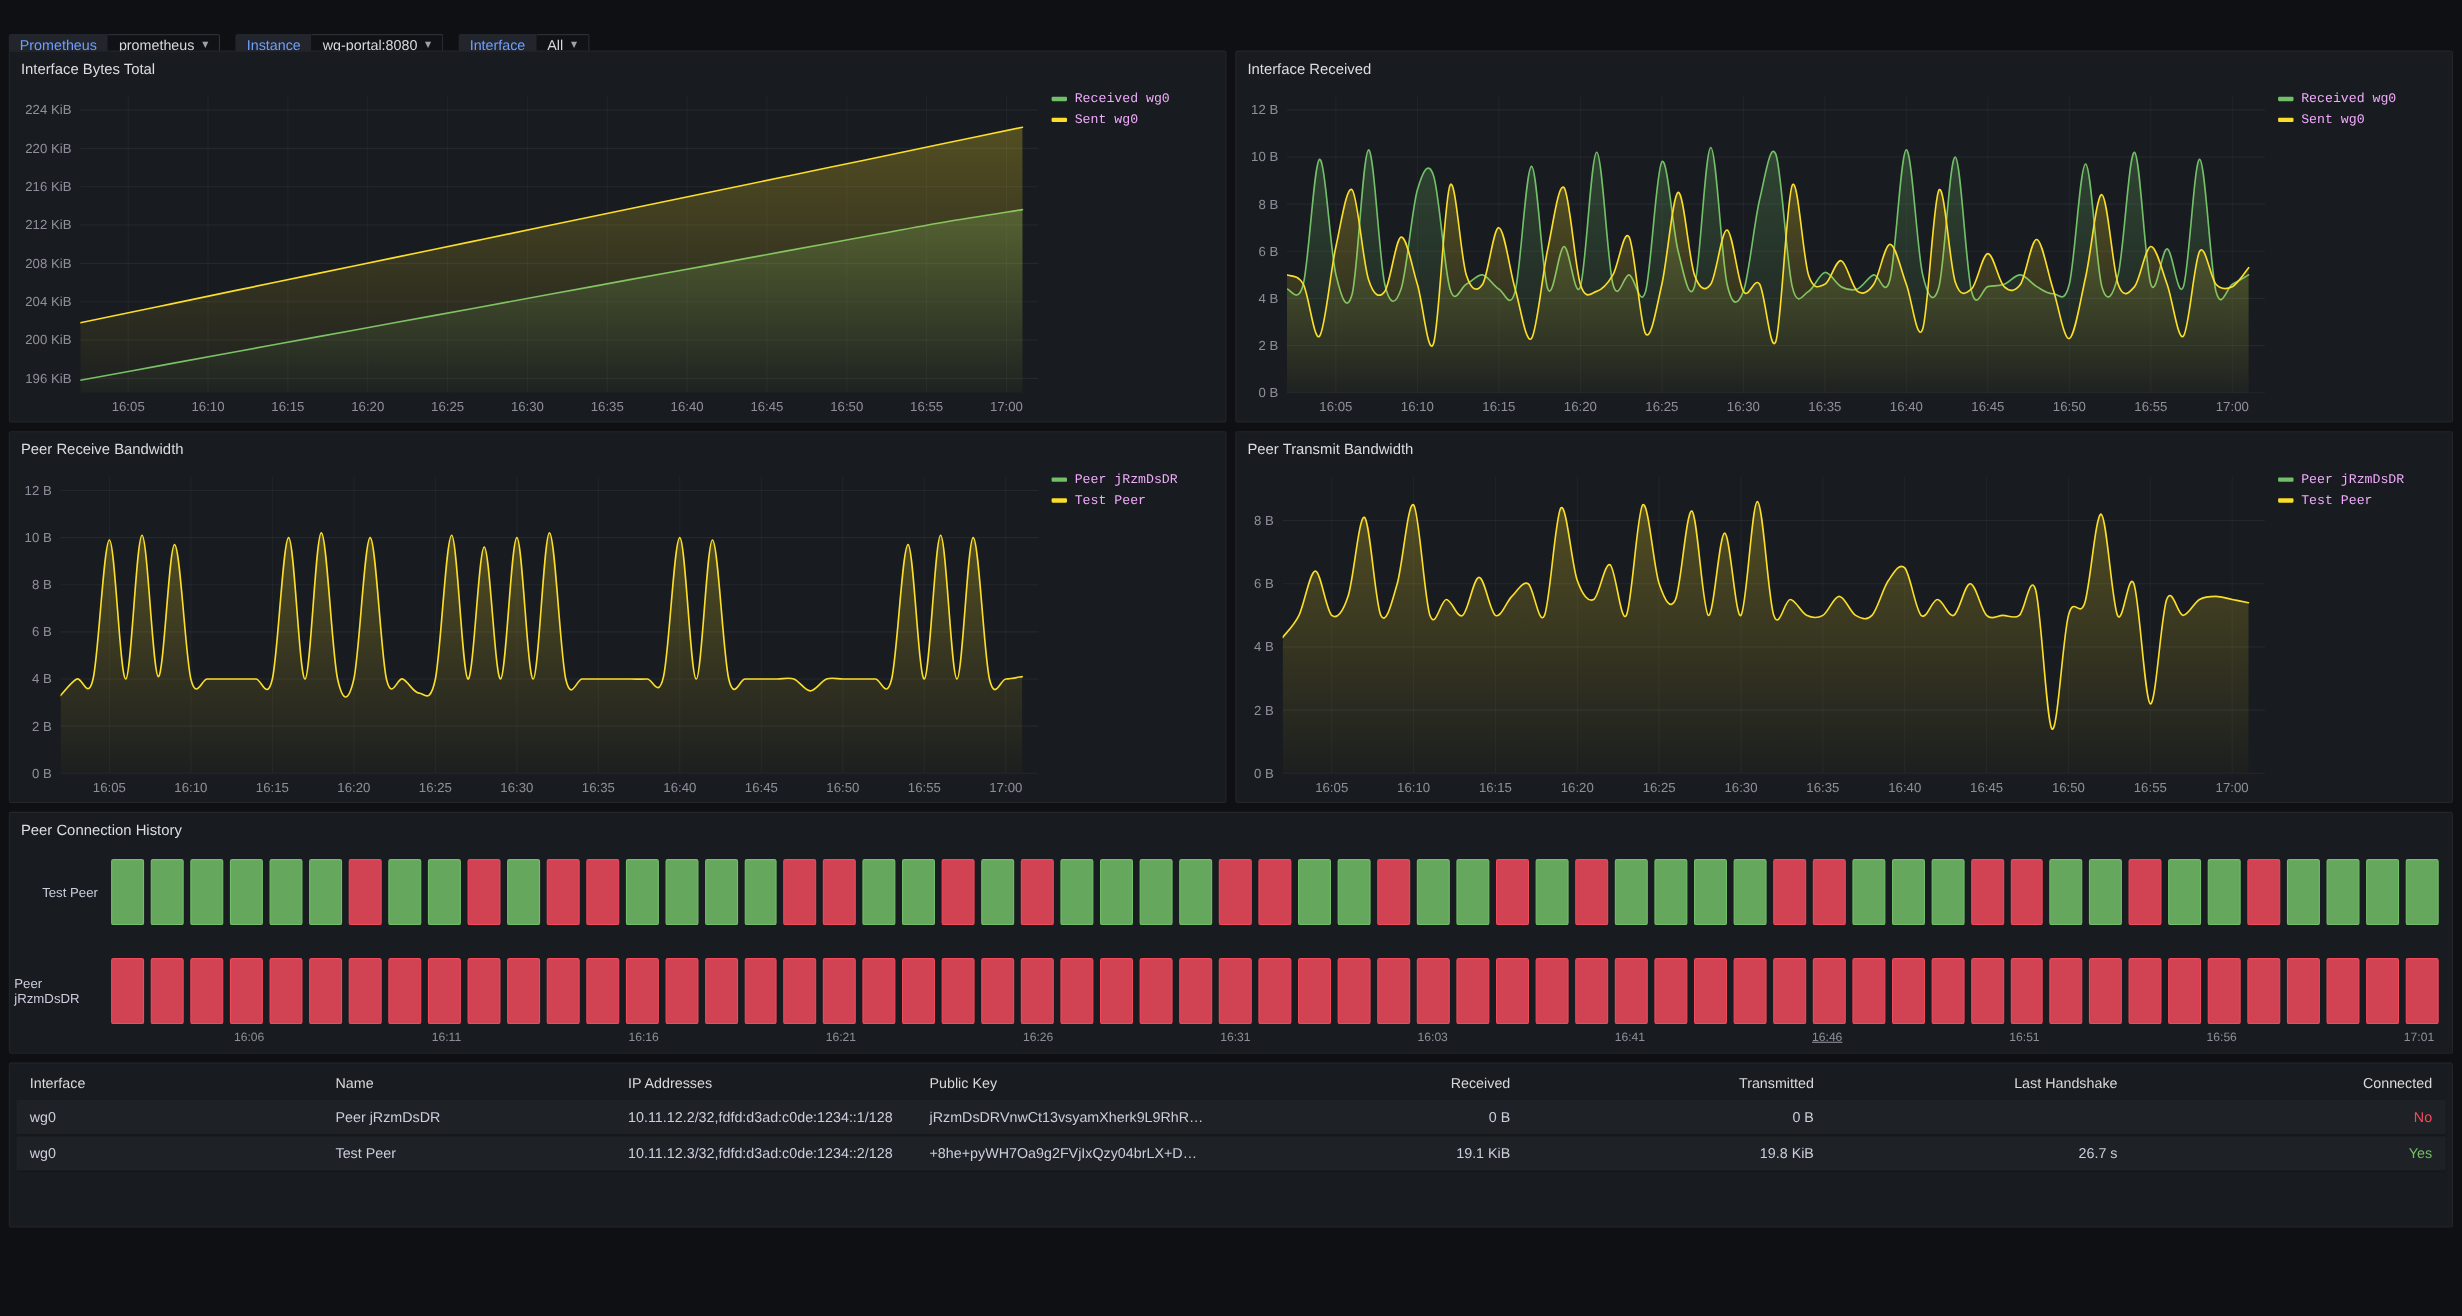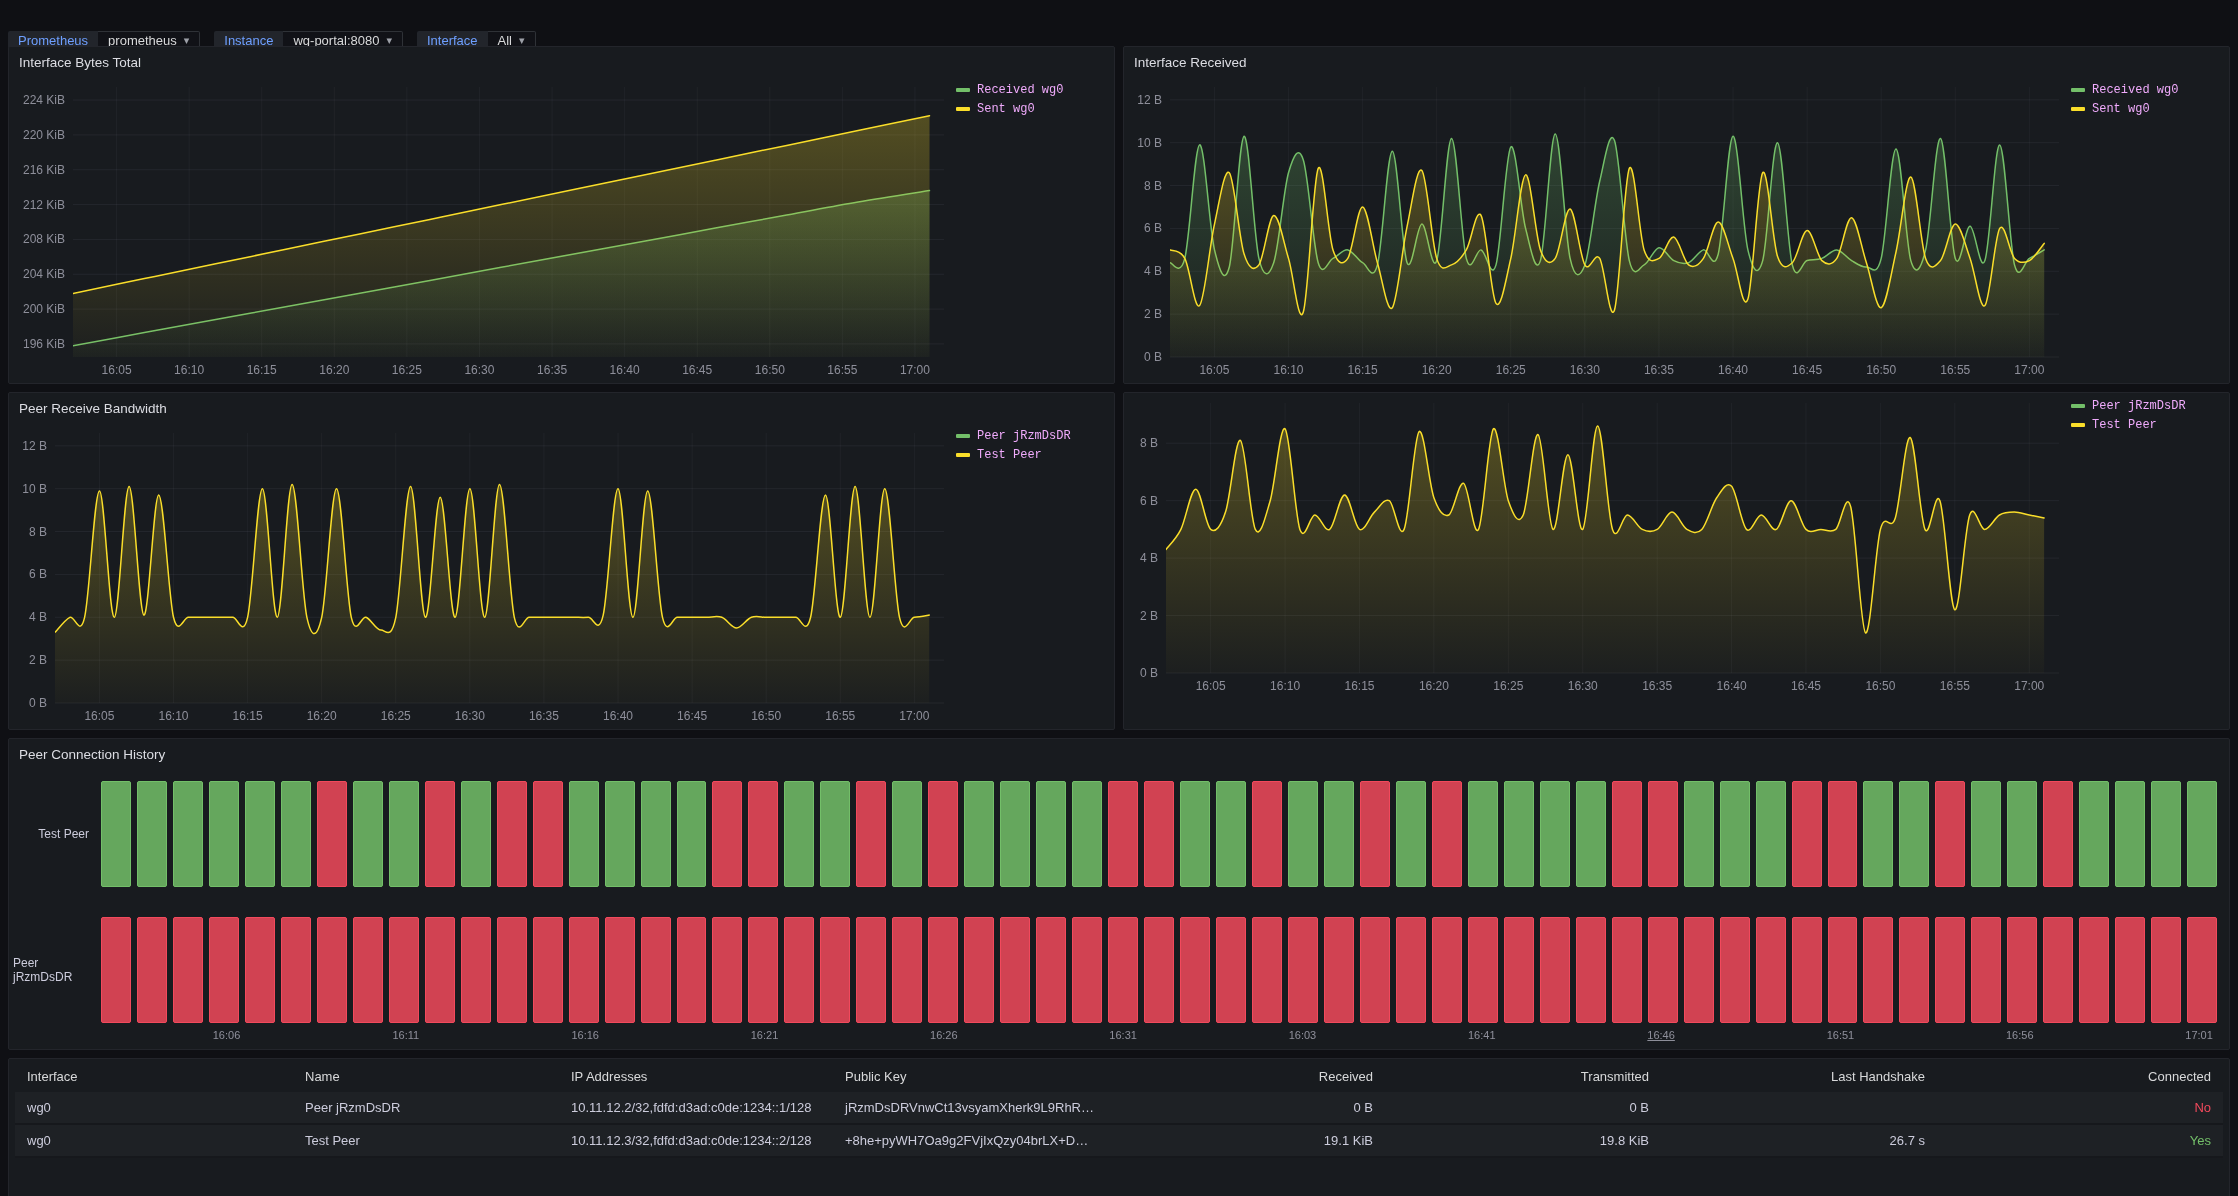--- a/index.html
+++ b/index.html
@@ -32,21 +32,21 @@
   .panel-title { font-size: 13.5px; font-weight: 500; color: #dcdde3; cursor: pointer; }
   .panel-body { flex: 1; display: flex; min-height: 0; padding: 0 4px 2px 4px; }
   .chart { flex: 1; min-width: 0; position: relative; }
   .chart svg { display: block; }
   .legend { width: 158px; flex: none; padding: 6px 6px 0 4px; }
   .legend-item { display: flex; align-items: center; margin-bottom: 5px; cursor: pointer; }
   .legend-swatch { width: 14px; height: 4px; border-radius: 1px; margin-right: 7px; flex: none; }
   .legend-label { font-size: 12px; color: #f0abfc; white-space: nowrap; font-family: Liberation Mono, monospace; }
   
   .grid-row { display: grid; grid-template-columns: 1fr 1fr; gap: 8px; height: 338px; margin-bottom: 8px; }
-  .status-panel { height: 312px; margin-bottom: 8px; }
+  .status-panel { height: 220px; margin-bottom: 8px; }
   .table-panel { height: 150px; }
   
   .status-body { flex: 1; display: flex; flex-direction: column; padding: 12px 12px 2px 4px; min-height: 0; }
   .status-rows { flex: 1; display: flex; flex-direction: column; gap: 30px; min-height: 0; }
   .status-row { flex: 1; display: flex; align-items: stretch; min-height: 0; }
   .status-label { width: 88px; flex: none; display: flex; align-items: center; justify-content: flex-end; padding-right: 12px; font-size: 12px; color: #ccccdc; }
   .status-bars { flex: 1; display: flex; gap: 6px; }
   .status-bar { flex: 1; border: 1px solid; border-radius: 2px; cursor: pointer; }
   .status-axis { height: 24px; flex: none; margin-left: 88px; position: relative; font-size: 11px; color: rgba(204,204,220,0.65); }
   .status-tick { position: absolute; top: 6px; transform: translateX(-50%); white-space: nowrap; }
@@ -317,20 +317,23 @@
             <span class="legend-label">Peer jRzmDsDR</span>
           </div>
           <div class="legend-item">
             <span class="legend-swatch" style="background: rgb(250, 222, 42);"></span>
             <span class="legend-label">Test Peer</span>
           </div>
         </div>
     </div>
   </section>
   <section class="panel">
+    <div class="panel-header">
+      <h2 class="panel-title">Peer Transmit Bandwidth</h2>
+    </div>
     <div class="panel-body">
       <div class="chart">
           <svg width="939" height="304">
             <line x1="82.65" x2="82.65" y1="10" y2="280" stroke="rgba(204,204,220,0.05)"></line>
             <text x="82.65" y="297" text-anchor="middle" fill="rgba(204,204,220,0.65)" font-size="12">16:05</text>
             <line x1="157.06666666666666" x2="157.06666666666666" y1="10" y2="280" stroke="rgba(204,204,220,0.05)"></line>
             <text x="157.06666666666666" y="297" text-anchor="middle" fill="rgba(204,204,220,0.65)" font-size="12">16:10</text>
             <line x1="231.48333333333335" x2="231.48333333333335" y1="10" y2="280" stroke="rgba(204,204,220,0.05)"></line>
             <text x="231.48333333333335" y="297" text-anchor="middle" fill="rgba(204,204,220,0.65)" font-size="12">16:15</text>
             <line x1="305.9" x2="305.9" y1="10" y2="280" stroke="rgba(204,204,220,0.05)"></line>

